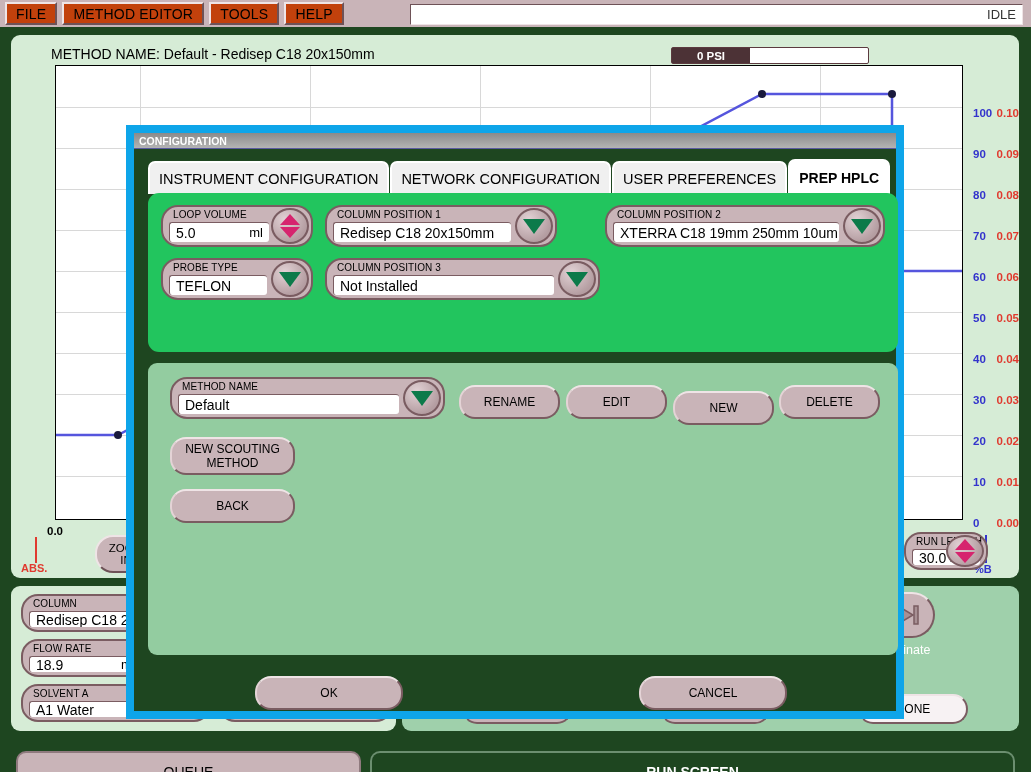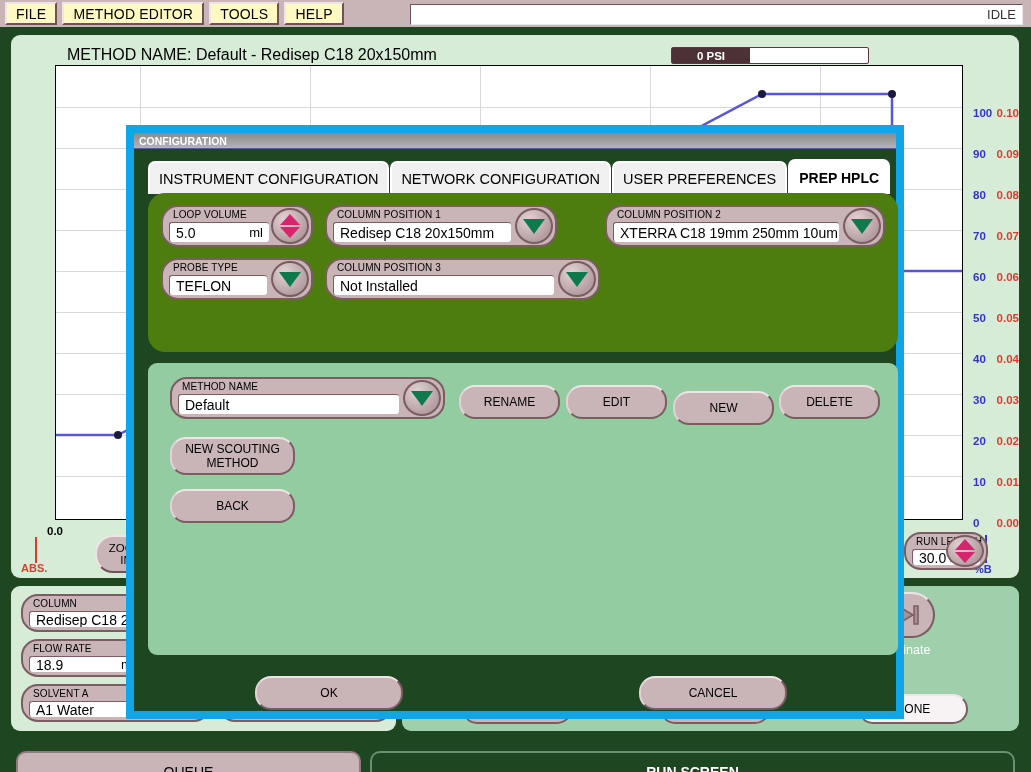--- a/index.html
+++ b/index.html
@@ -13,21 +13,21 @@
 
   
   .menubar {
     position: absolute; left: 0; top: 0; width: 1031px; height: 29px;
     background: #c9b4b8;
     display: flex; align-items: center;
     border-bottom: 2px solid #1e4620;
   }
   .menu-btn {
     height: 23px; margin-left: 5px; padding: 0 9px;
-    background: #fef9c3;
+    background: #c2410c;
     border-top: 2px solid #efe4e6; border-left: 2px solid #efe4e6;
     border-right: 2px solid #6e5257; border-bottom: 2px solid #6e5257;
     font-size: 14px; color: #000; display: flex; align-items: center;
     letter-spacing: .2px;
   }
   .status-bar {
     position: absolute; left: 410px; top: 4px; width: 613px; height: 21px;
     background: #ffffff;
     border-top: 1px solid #6e5257; border-left: 1px solid #6e5257;
     border-right: 1px solid #efe4e6; border-bottom: 1px solid #efe4e6;
@@ -37,22 +37,22 @@
 
   
   .app-body { position: absolute; left: 0; top: 29px; width: 1031px; height: 743px; background: #1e4620; }
 
   
   .chart-panel {
     position: absolute; left: 11px; top: 6px; width: 1008px; height: 543px;
     background: #d6ecd6; border-radius: 9px;
   }
   .method-name-line {
-    position: absolute; left: 56px; top: 11px;
-    font-size: 16px; color: #000;
+    position: absolute; left: 40px; top: 11px;
+    font-size: 14px; color: #000;
   }
   .plot {
     position: absolute; left: 44px; top: 30px; width: 908px; height: 455px;
     background: #ffffff; border: 1px solid #000;
   }
   .gridline-h { position: absolute; left: 0; width: 100%; height: 1px; background: #d8d8d8; }
   .gridline-v { position: absolute; top: 0; height: 100%; width: 1px; background: #d8d8d8; }
 
   .psi-wrap {
     position: absolute; left: 660px; top: 12px; width: 198px; height: 17px;
@@ -179,21 +179,21 @@
     border: 2px solid #ffffff; border-bottom: none;
     border-radius: 7px 7px 0 0;
     display: flex; align-items: center; font-size: 14.5px;
     margin-right: 1px;
   }
   .tab.active {
     background: #ffffff; font-weight: bold; font-size: 14px; height: 35px;
   }
   .panel-a {
     position: absolute; left: 14px; top: 60px; width: 750px; height: 159px;
-    background: #4d7c0f; border-radius: 17px; padding-left: 30px;
+    background: #22c55e; border-radius: 11px; padding-left: 30px;
   }
   .panel-b {
     position: absolute; left: 14px; top: 230px; width: 750px; height: 292px;
     background: #93ccA0; border-radius: 9px;
   }
   .radio-row { position: absolute; left: 10px; top: 173px; display: flex; align-items: center; }
   .radio-knob {
     width: 40px; height: 40px; border-radius: 50%;
     background: radial-gradient(circle at 35% 30%, #e6d8da, #b39ba0 75%);
     border: 2px solid #7a5c61;

